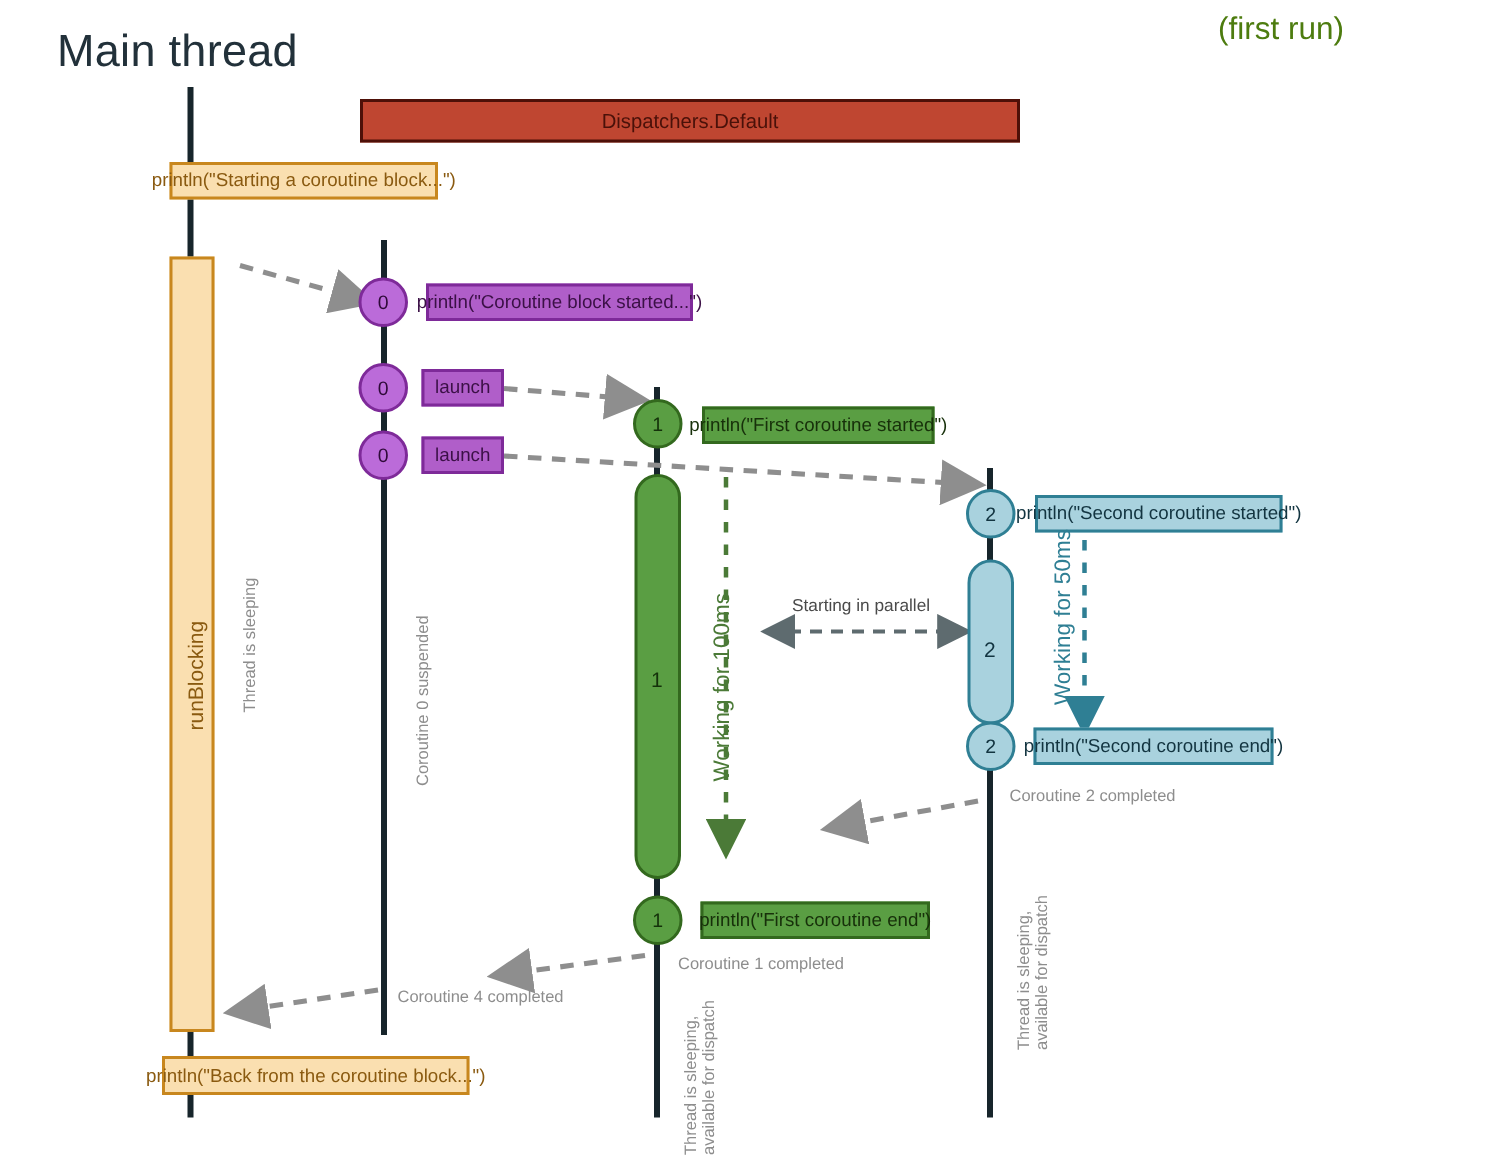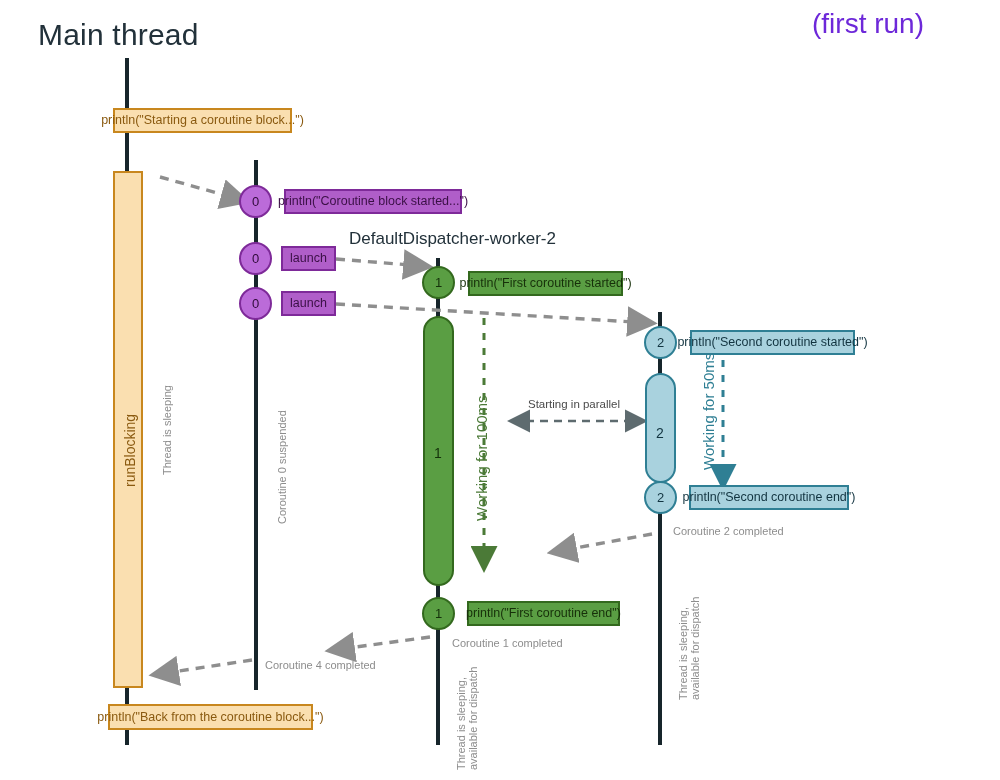--- a/index.html
+++ b/index.html
@@ -12,21 +12,21 @@
   #stage{position:absolute;left:0;top:0;width:1000px;height:780px;}
   svg.layer{position:absolute;left:0;top:0;width:1000px;height:780px;overflow:visible;}
 
   .abs{position:absolute;}
 
   
   .page-title{
     font-size:30px;color:#22313a;letter-spacing:.2px;white-space:nowrap;text-align:right;
   }
   .run-note{
-    font-size:28px;color:#6d28d9;white-space:nowrap;
+    font-size:21px;color:#4d7c0f;white-space:nowrap;
   }
   .worker-title{
     font-size:17px;color:#22313a;white-space:nowrap;
   }
 
   
   .box{
     box-sizing:border-box;display:flex;align-items:center;justify-content:center;
     white-space:nowrap;border-style:solid;border-width:2px;
     font-size:12.5px;line-height:1;
@@ -123,22 +123,22 @@
 
     <g stroke="#5e6b6f" stroke-width="2.6" fill="none" stroke-dasharray="8,6">
       <line x1="512" y1="421" x2="630" y2="421" marker-start="url(#ah-dark-l)" marker-end="url(#ah-dark)"></line>
     </g>
   </svg>
 
   <div class="abs page-title" style="left:38px;top:18px;">Main thread</div>
 
   <div class="abs run-note" style="left:812px;top:8px;">(first run)</div>
 
-  <div class="abs worker-title" style="left:349px;top:229px;">DefaultDispatcher-worker-2</div>
 
+  <div class="abs box red" style="left:240px;top:66px;width:440px;height:29px;">Dispatchers.Default</div>
 
   <div class="abs box orange" style="left:113px;top:108px;width:179px;height:25px;">println("Starting a coroutine block...")</div>
 
   <div class="abs bar runblocking" style="left:113px;top:171px;width:30px;height:517px;"></div>
   <div class="bar-label runblocking-label rot-up" style="left:122px;top:487px;">runBlocking</div>
 
   <div class="note vert" style="left:161px;top:475px;">Thread is sleeping</div>
 
   <div class="abs box orange" style="left:108px;top:704px;width:205px;height:26px;">println("Back from the coroutine block...")</div>
 

